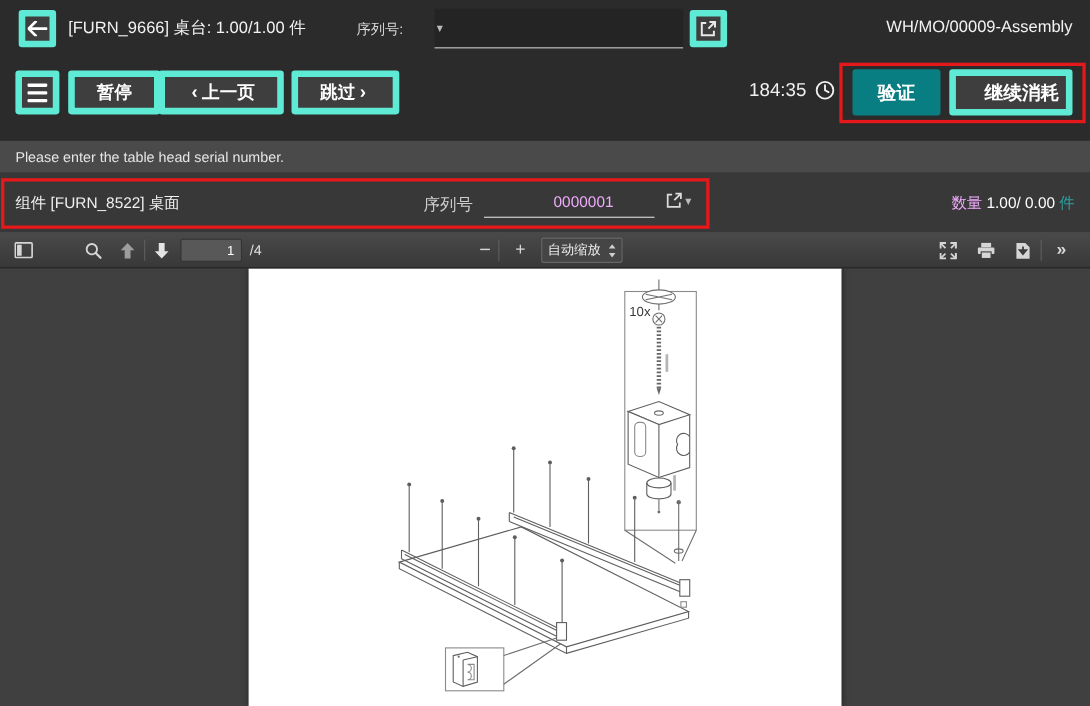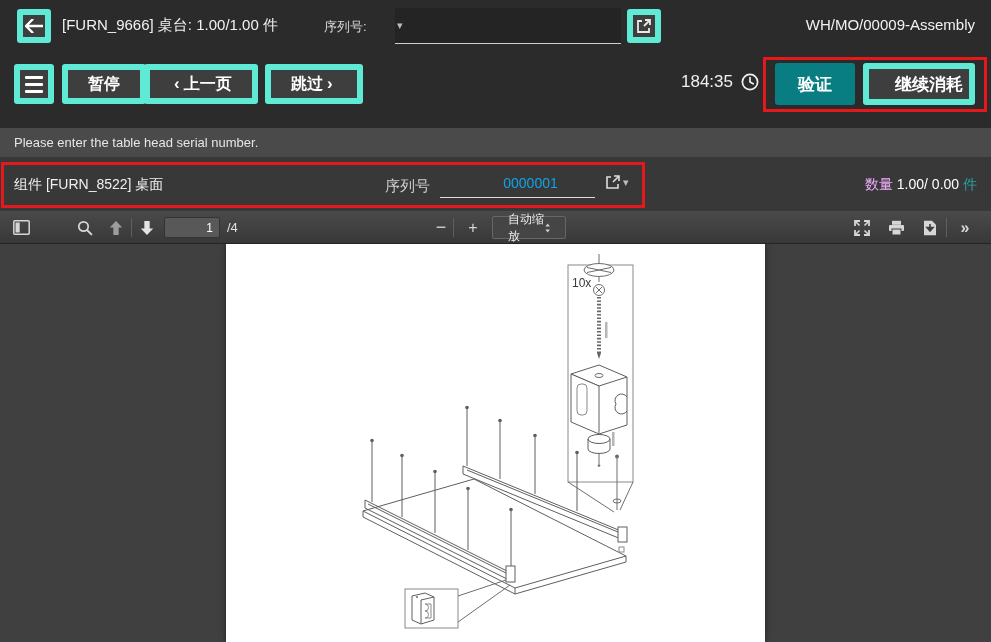--- a/index.html
+++ b/index.html
@@ -44,21 +44,21 @@
 
   
   #row3 { position:absolute; top:128px; left:0; right:0; height:29px; background:#4a4a4a;
           display:flex; align-items:center; padding-left:14px; }
   #row3 span { font-size:13px; color:#e6e6e6; }
   #row4 { position:absolute; top:157px; left:0; right:0; height:54px; background:#383838; }
   #comp-label { position:absolute; left:14px; top:19px; font-size:14px; color:#f0f0f0; }
   #comp-serial-label { position:absolute; left:385px; top:20px; font-size:15px; color:#cfcfcf; }
   #comp-serial-box { position:absolute; left:440px; top:11px; width:155px; height:30px;
                      border-bottom:1px solid #dcdcdc; display:flex; align-items:center; }
-  #comp-serial-input { flex:1; background:transparent; border:none; outline:none; color:#0ea5e9;
+  #comp-serial-input { flex:1; background:transparent; border:none; outline:none; color:#f0abfc;
                        font-size:14px; text-align:center; font-family:inherit; }
   #comp-ext { position:absolute; left:605px; top:17px; width:20px; height:20px; cursor:pointer; }
   #comp-qty { position:absolute; right:14px; top:19px; font-size:14px; }
   #comp-qty .lbl { color:#f0abfc; }
   #comp-qty .val { color:#fff; }
   #comp-qty .uom { color:#2ba2a2; }
 
   
   #pdf-toolbar { position:absolute; top:211px; left:0; right:0; height:33px;
                  background:linear-gradient(#4a4a4a,#383838); border-bottom:1px solid #242424;
@@ -67,21 +67,21 @@
           justify-content:center; border-radius:2px; cursor:pointer; color:#d6d6d6; }
   .tdiv { position:absolute; top:7px; width:1px; height:19px; background:#5f5f5f; }
   #pg-input { position:absolute; left:164px; top:6px; width:56px; height:21px; background:#585858;
               border:1px solid #333; border-radius:2px; color:#fff; text-align:right; padding-right:6px;
               font-size:12px; font-family:inherit; outline:none; }
   #pg-total { position:absolute; left:227px; top:9px; font-size:13px; color:#e0e0e0; }
   #zoom-out { left:428px; font-size:18px; }
   #zoom-in  { left:460px; font-size:16px; }
   #zoom-select { position:absolute; left:492px; top:5px; width:74px; height:23px; background:#454545;
                  border:1px solid #666; border-radius:2px; display:flex; align-items:center;
-                 justify-content:space-between; padding:0 15px; cursor:pointer; }
+                 justify-content:space-between; padding:0 5px; cursor:pointer; }
   #zoom-select .zl { font-size:12px; color:#eee; }
   #more-btn { left:951px; font-size:16px; font-weight:bold; letter-spacing:-2px; }
 
   
   #viewer { position:absolute; top:244px; left:0; right:0; bottom:0; background:#404040; overflow:hidden; }
   #page { position:absolute; left:226px; top:0; width:539px; height:398px; background:#fff;
           box-shadow:0 0 6px rgba(0,0,0,.5); }
   svg text { font-family:"Liberation Sans","DejaVu Sans",sans-serif; }
 </style>
 </head>

